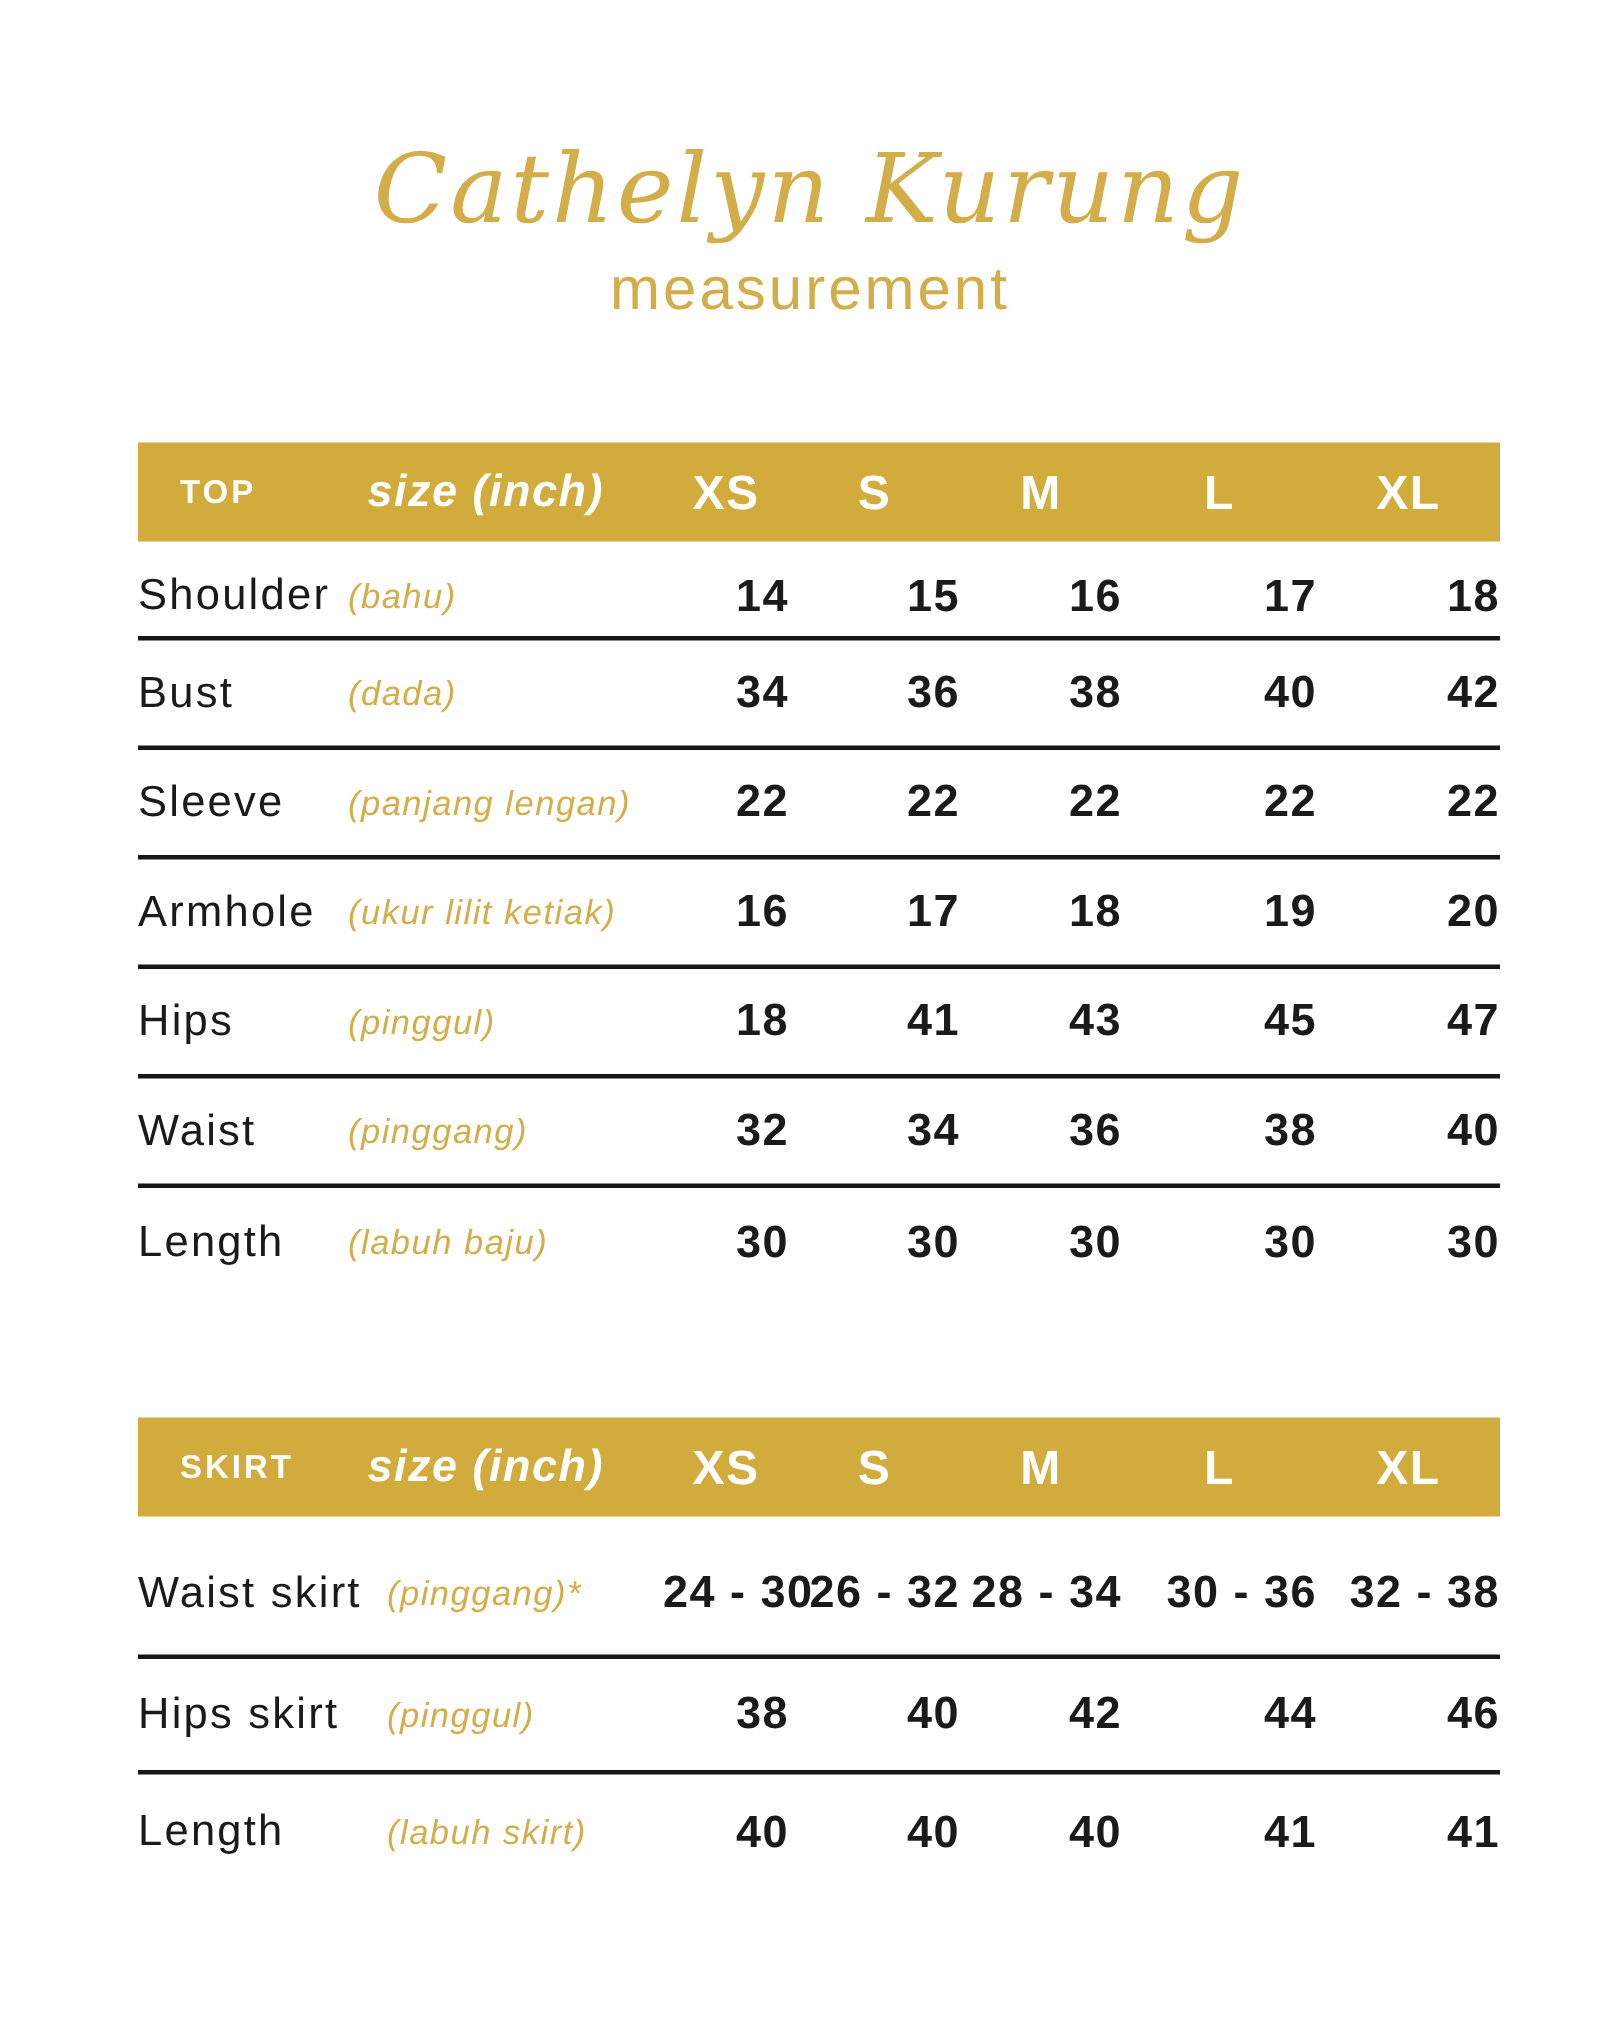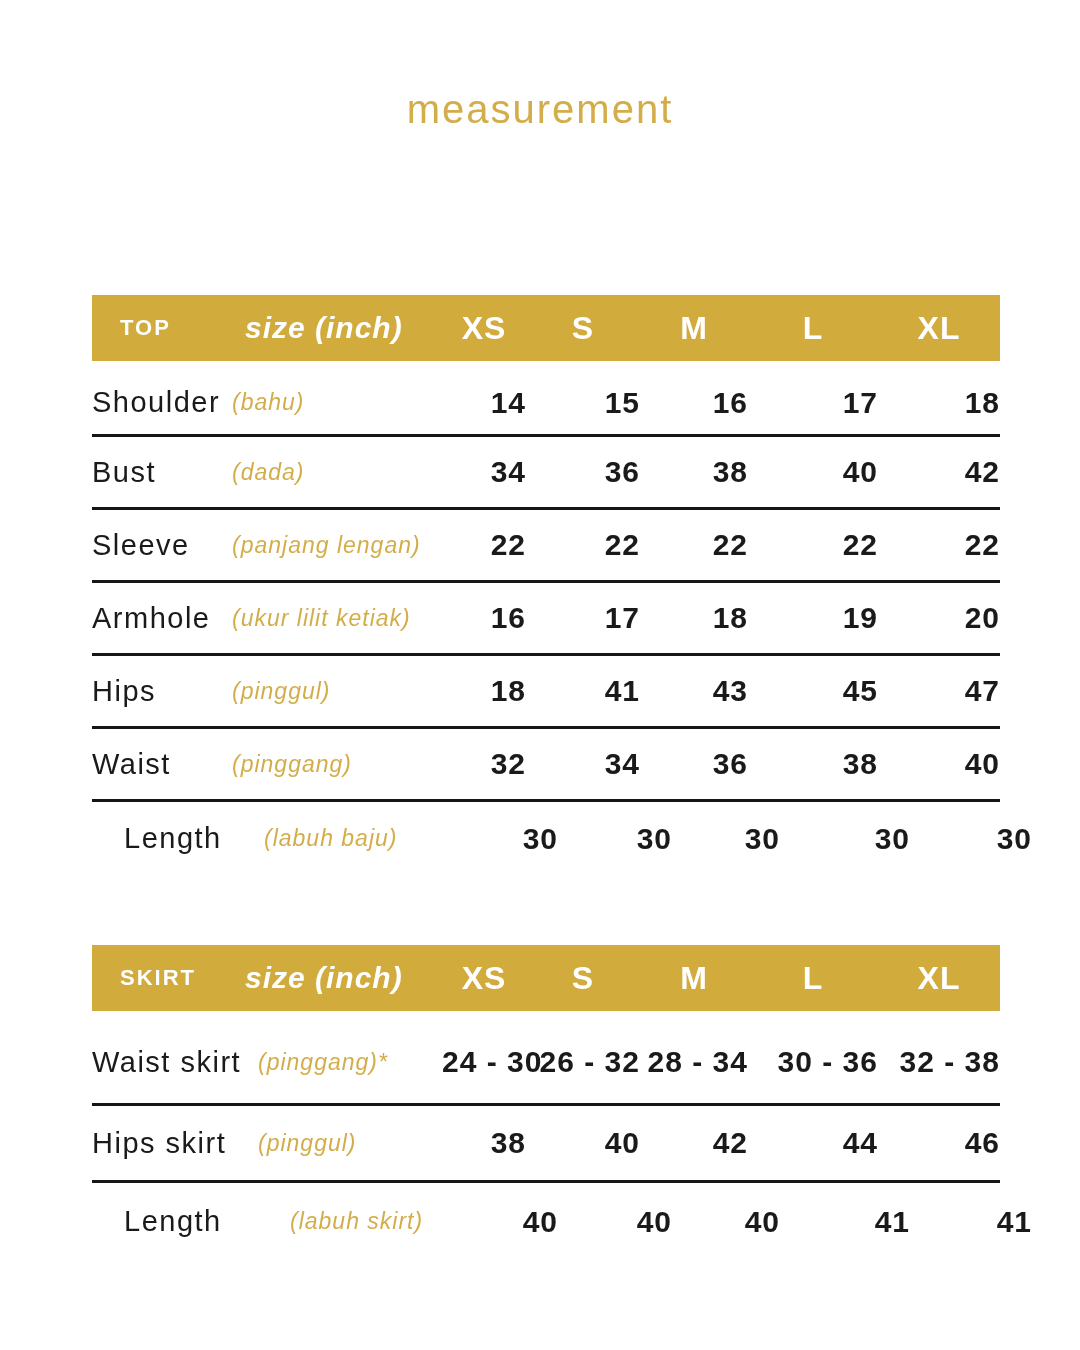--- a/index.html
+++ b/index.html
@@ -81,22 +81,22 @@
     white-space:nowrap;
   }
 
   .trow{
     display:grid;
     grid-template-columns:140px 210px 84px 114px 108px 130px 122px;
     align-items:center;
     height:73px;
     border-bottom:3px solid var(--line);
   }
-  .trow:first-child{height:76px;padding-top:10px;}
-  .trow:last-child{border-bottom:none;margin-left:32px;}
+  .trow:first-child{height:66px;padding-top:10px;}
+  .trow:last-child{border-bottom:none;}
   .table--skirt .trow{height:77px;}
   .table--skirt .trow:first-child{height:95px;}
 
   .cell{white-space:nowrap;}
   .cell.label{
     font-size:29px;
     letter-spacing:1.5px;
     color:var(--ink);
   }
   .cell.trans{
@@ -123,20 +123,21 @@
     letter-spacing:0.5px;
     color:var(--gold-text);
   }
 </style>
 </head>
 <body>
 
 <div class="page">
 
   <header class="brand">
+    <div class="brand-title">Cathelyn Kurung</div>
     <div class="brand-subtitle">measurement</div>
   </header>
 
   <section class="size-table table--top">
     <div class="thead">
       <span class="th-name">TOP</span>
       <span class="th-size">size (inch)</span>
       <span class="th-col">XS</span>
       <span class="th-col">S</span>
       <span class="th-col">M</span>

